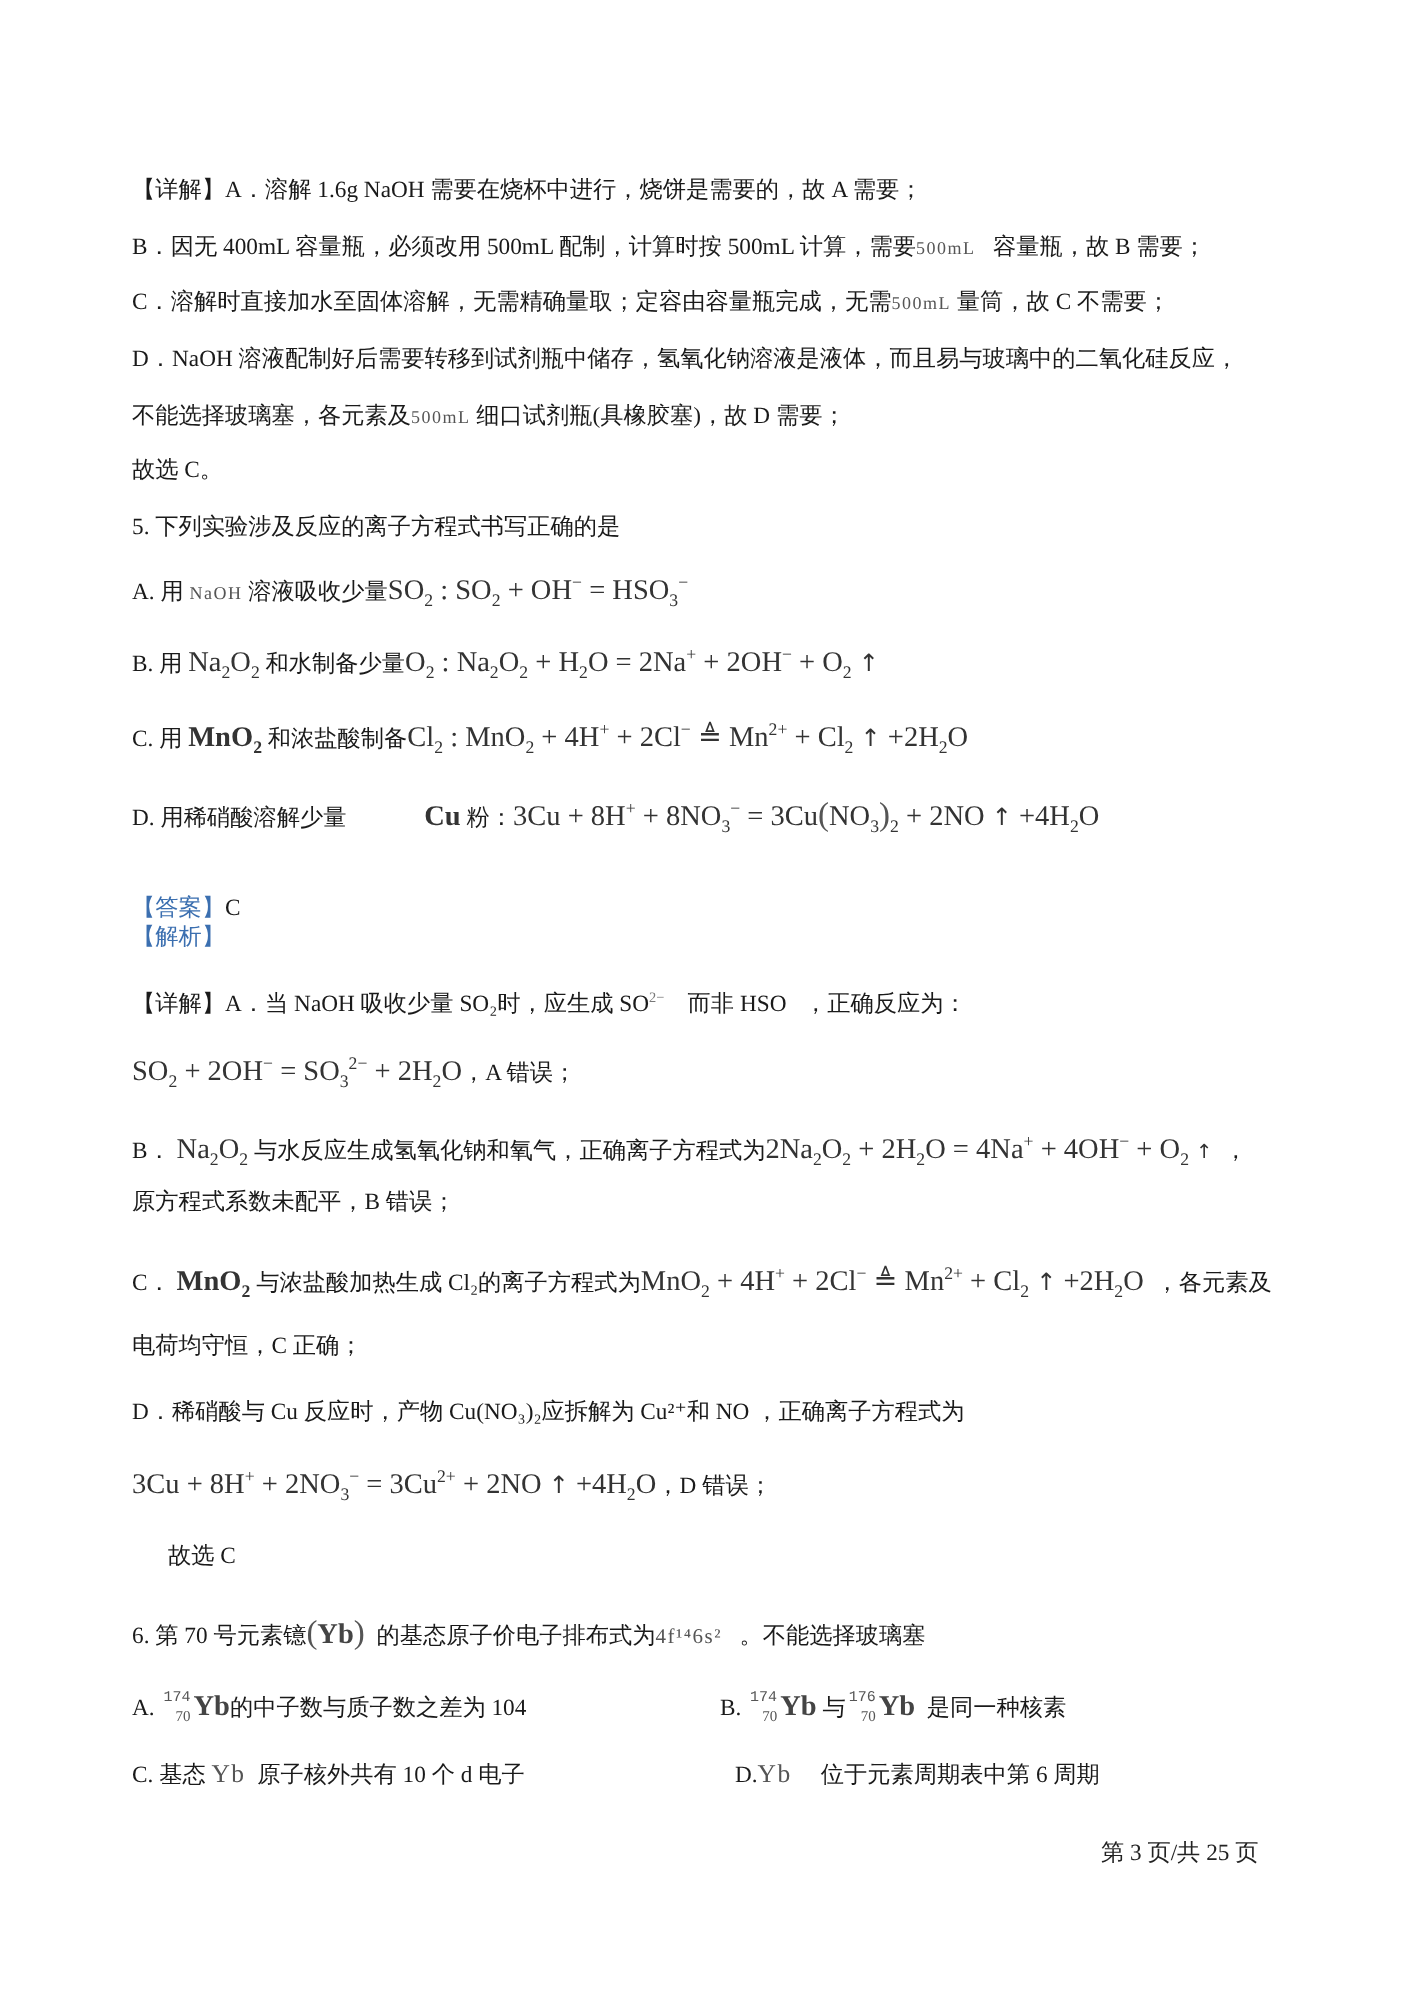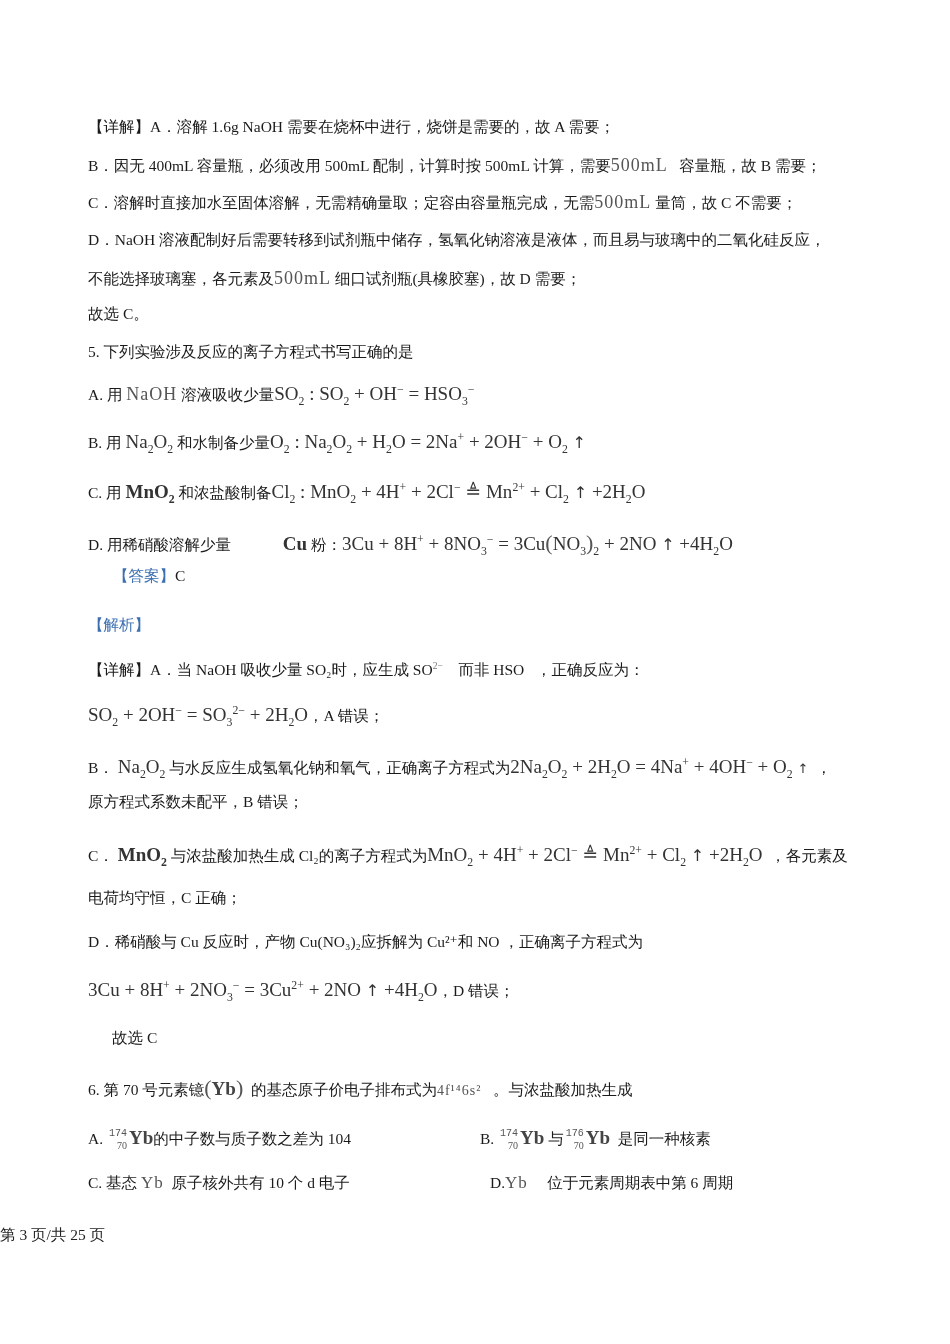--- a/index.html
+++ b/index.html
@@ -11,31 +11,31 @@
   .line {
     position: absolute; left: 88px; white-space: nowrap;
     font-size: 15.5px; line-height: 20px;
   }
   .eq {
     font-family: "Liberation Serif", serif;
     font-size: 19px; color: #333;
   }
   .eq-img {
     font-family: "Liberation Serif", serif;
-    font-size: 18px; color: #555; letter-spacing: 1px;
+    font-size: 12px; color: #555; letter-spacing: 1px;
   }
   .blue { color: #3b6fb0; }
   sub, sup { font-size: 62%; line-height: 0; }
   .arrow { font-family: "DejaVu Sans", sans-serif; font-size: 16px; }
   .nuclide { display: inline-block; position: relative; width: 22px; height: 20px; vertical-align: middle; }
   .nuclide .mass { position: absolute; top: -6px; right: 2px; font-size: 10px; color: #555; font-family: Liberation Mono, monospace; }
   .nuclide .atomic { position: absolute; bottom: -6px; right: 2px; font-size: 10px; color: #555; }
   .symbol { font-size: 19px; font-weight: bold; color: #444; }
   .footer {
-    position: absolute; top: 1225px; left: 0; width: 839px; text-align: left;
+    position: absolute; top: 1225px; left: 0; width: 839px; text-align: right;
     font-size: 15.5px; color: #222;
   }
   .paren { font-size: 22px; color: #555; }
 </style>
 </head>
 <body>
 
 <div class="line" style="top:117px;">
   <span>【详解】</span><span>A．溶解 1.6g NaOH 需要在烧杯中进行，烧饼是需要的，故 A 需要；</span>
 </div>
@@ -81,21 +81,21 @@
   <span class="eq" style="font-weight:bold;">MnO<sub>2</sub></span>
   <span>和浓盐酸制备</span><span class="eq">Cl<sub>2</sub> : MnO<sub>2</sub> + 4H<sup>+</sup> + 2Cl<sup>−</sup> ≜ Mn<sup>2+</sup> + Cl<sub>2</sub> <span class="arrow">↑</span> +2H<sub>2</sub>O</span>
 </div>
 
 <div class="line" style="top:533px;">
   <span>D. 用稀硝酸溶解少量</span>
   <span class="eq" style="font-weight:bold;margin-left:48px;">Cu</span>
   <span>粉：</span><span class="eq">3Cu + 8H<sup>+</sup> + 8NO<sub>3</sub><sup>−</sup> = 3Cu<span class="paren">(</span>NO<sub>3</sub><span class="paren">)</span><sub>2</sub> + 2NO <span class="arrow">↑</span> +4H<sub>2</sub>O</span>
 </div>
 
-<div class="line" style="top:566px;margin-left:25px;">
+<div class="line" style="top:596px;">
   <span class="blue">【答案】</span><span>C</span>
 </div>
 
 <div class="line" style="top:615px;">
   <span class="blue">【解析】</span>
 </div>
 
 <div class="line" style="top:660px;">
   <span>【详解】</span><span>A．当 NaOH 吸收少量 SO₂时，应生成 SO</span><sup style="color:#777;">2−</sup>&nbsp;&nbsp;&nbsp;&nbsp;<span>而非 HSO</span>&nbsp;&nbsp;&nbsp;<span>，正确反应为：</span>
 </div>
@@ -130,21 +130,21 @@
 
 <div class="line" style="top:980px;">
   <span class="eq">3Cu + 8H<sup>+</sup> + 2NO<sub>3</sub><sup>−</sup> = 3Cu<sup>2+</sup> + 2NO <span class="arrow">↑</span> +4H<sub>2</sub>O</span><span>，D 错误；</span>
 </div>
 
 <div class="line" style="top:1028px;margin-left:24px;">
   <span>故选 C</span>
 </div>
 
 <div class="line" style="top:1078px;">
-  <span>6. 第 70 号元素镱</span><span class="paren">(</span><span class="symbol">Yb</span><span class="paren">)</span>&nbsp;&nbsp;<span>的基态原子价电子排布式为</span><span class="eq-img" style="font-size:14px;">4f¹⁴6s²</span>&nbsp;&nbsp;&nbsp;<span>。与浓盐酸加热生成</span>
+  <span>6. 第 70 号元素镱</span><span class="paren">(</span><span class="symbol">Yb</span><span class="paren">)</span>&nbsp;&nbsp;<span>的基态原子价电子排布式为</span><span class="eq-img" style="font-size:14px;">4f¹⁴6s²</span>&nbsp;&nbsp;&nbsp;<span>。不能选择玻璃塞</span>
 </div>
 
 <div class="line" style="top:1128px;">
   <span>A.</span>
   <span class="nuclide"><span class="mass">174</span><span class="atomic">70</span></span><span class="symbol">Yb</span><span>的中子数与质子数之差为 104</span>
 </div>
 
 <div class="line" style="top:1128px; left:480px;">
   <span>B.</span>
   <span class="nuclide"><span class="mass">174</span><span class="atomic">70</span></span><span class="symbol">Yb</span>

